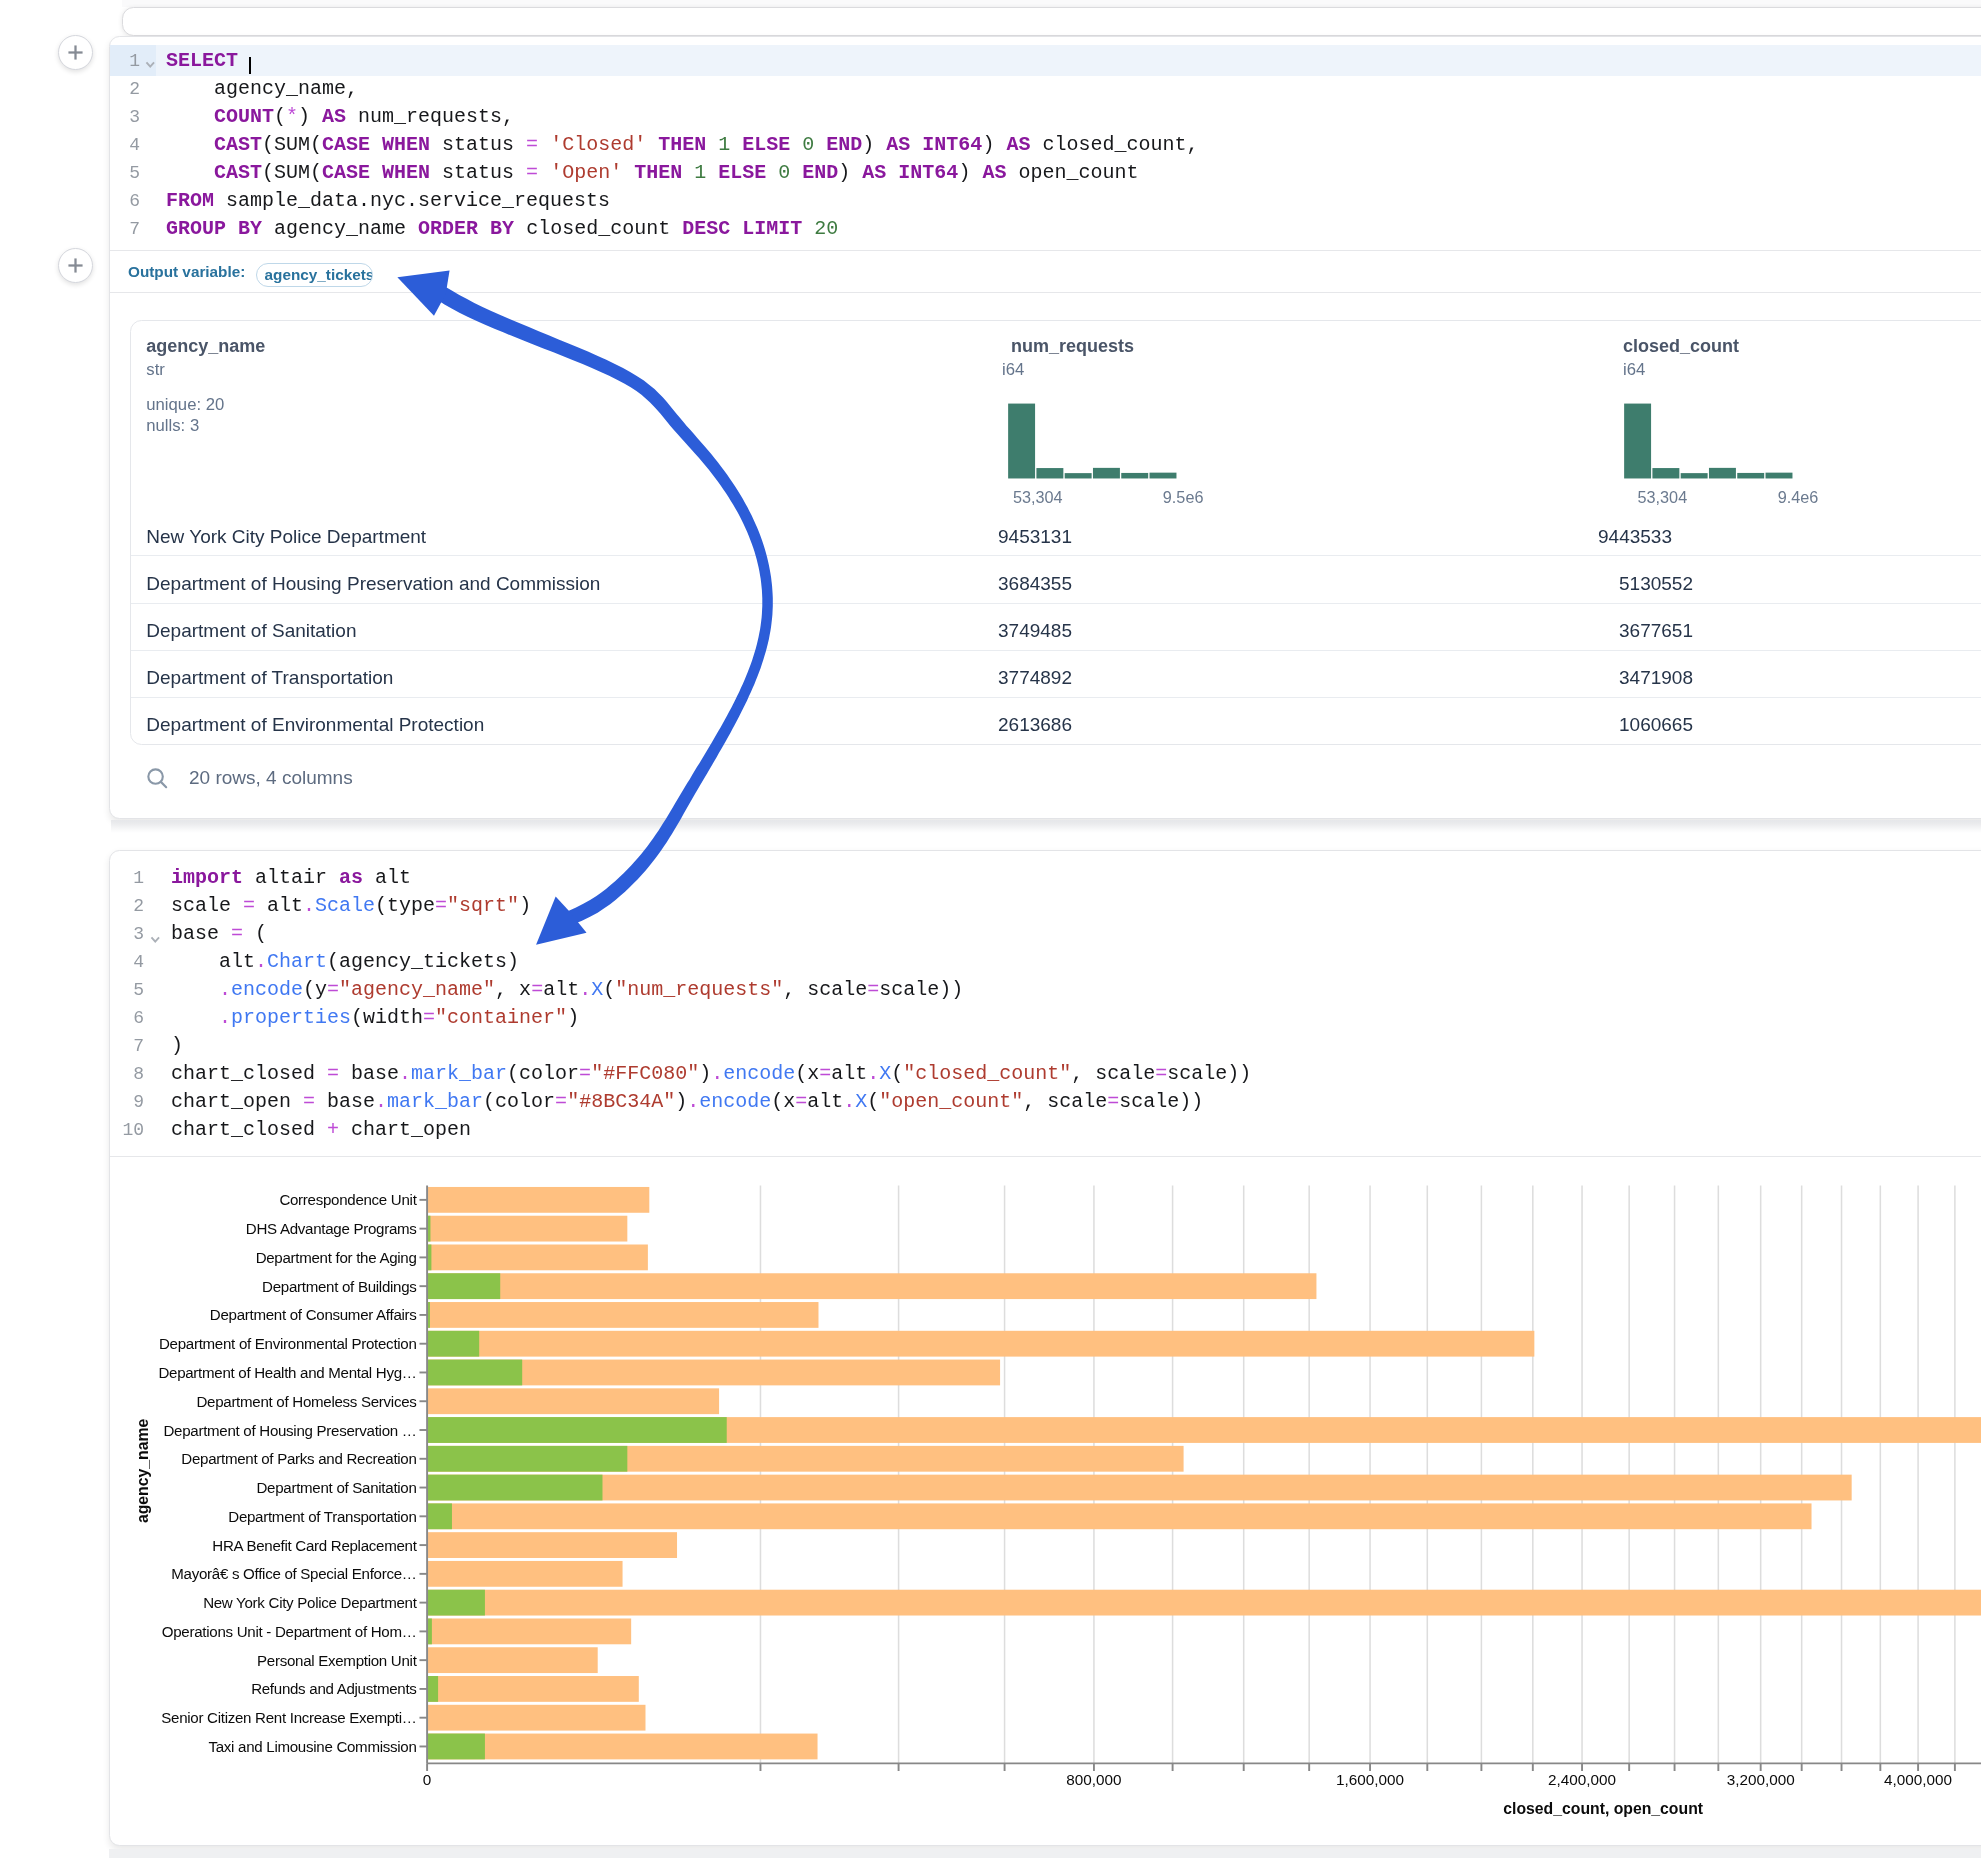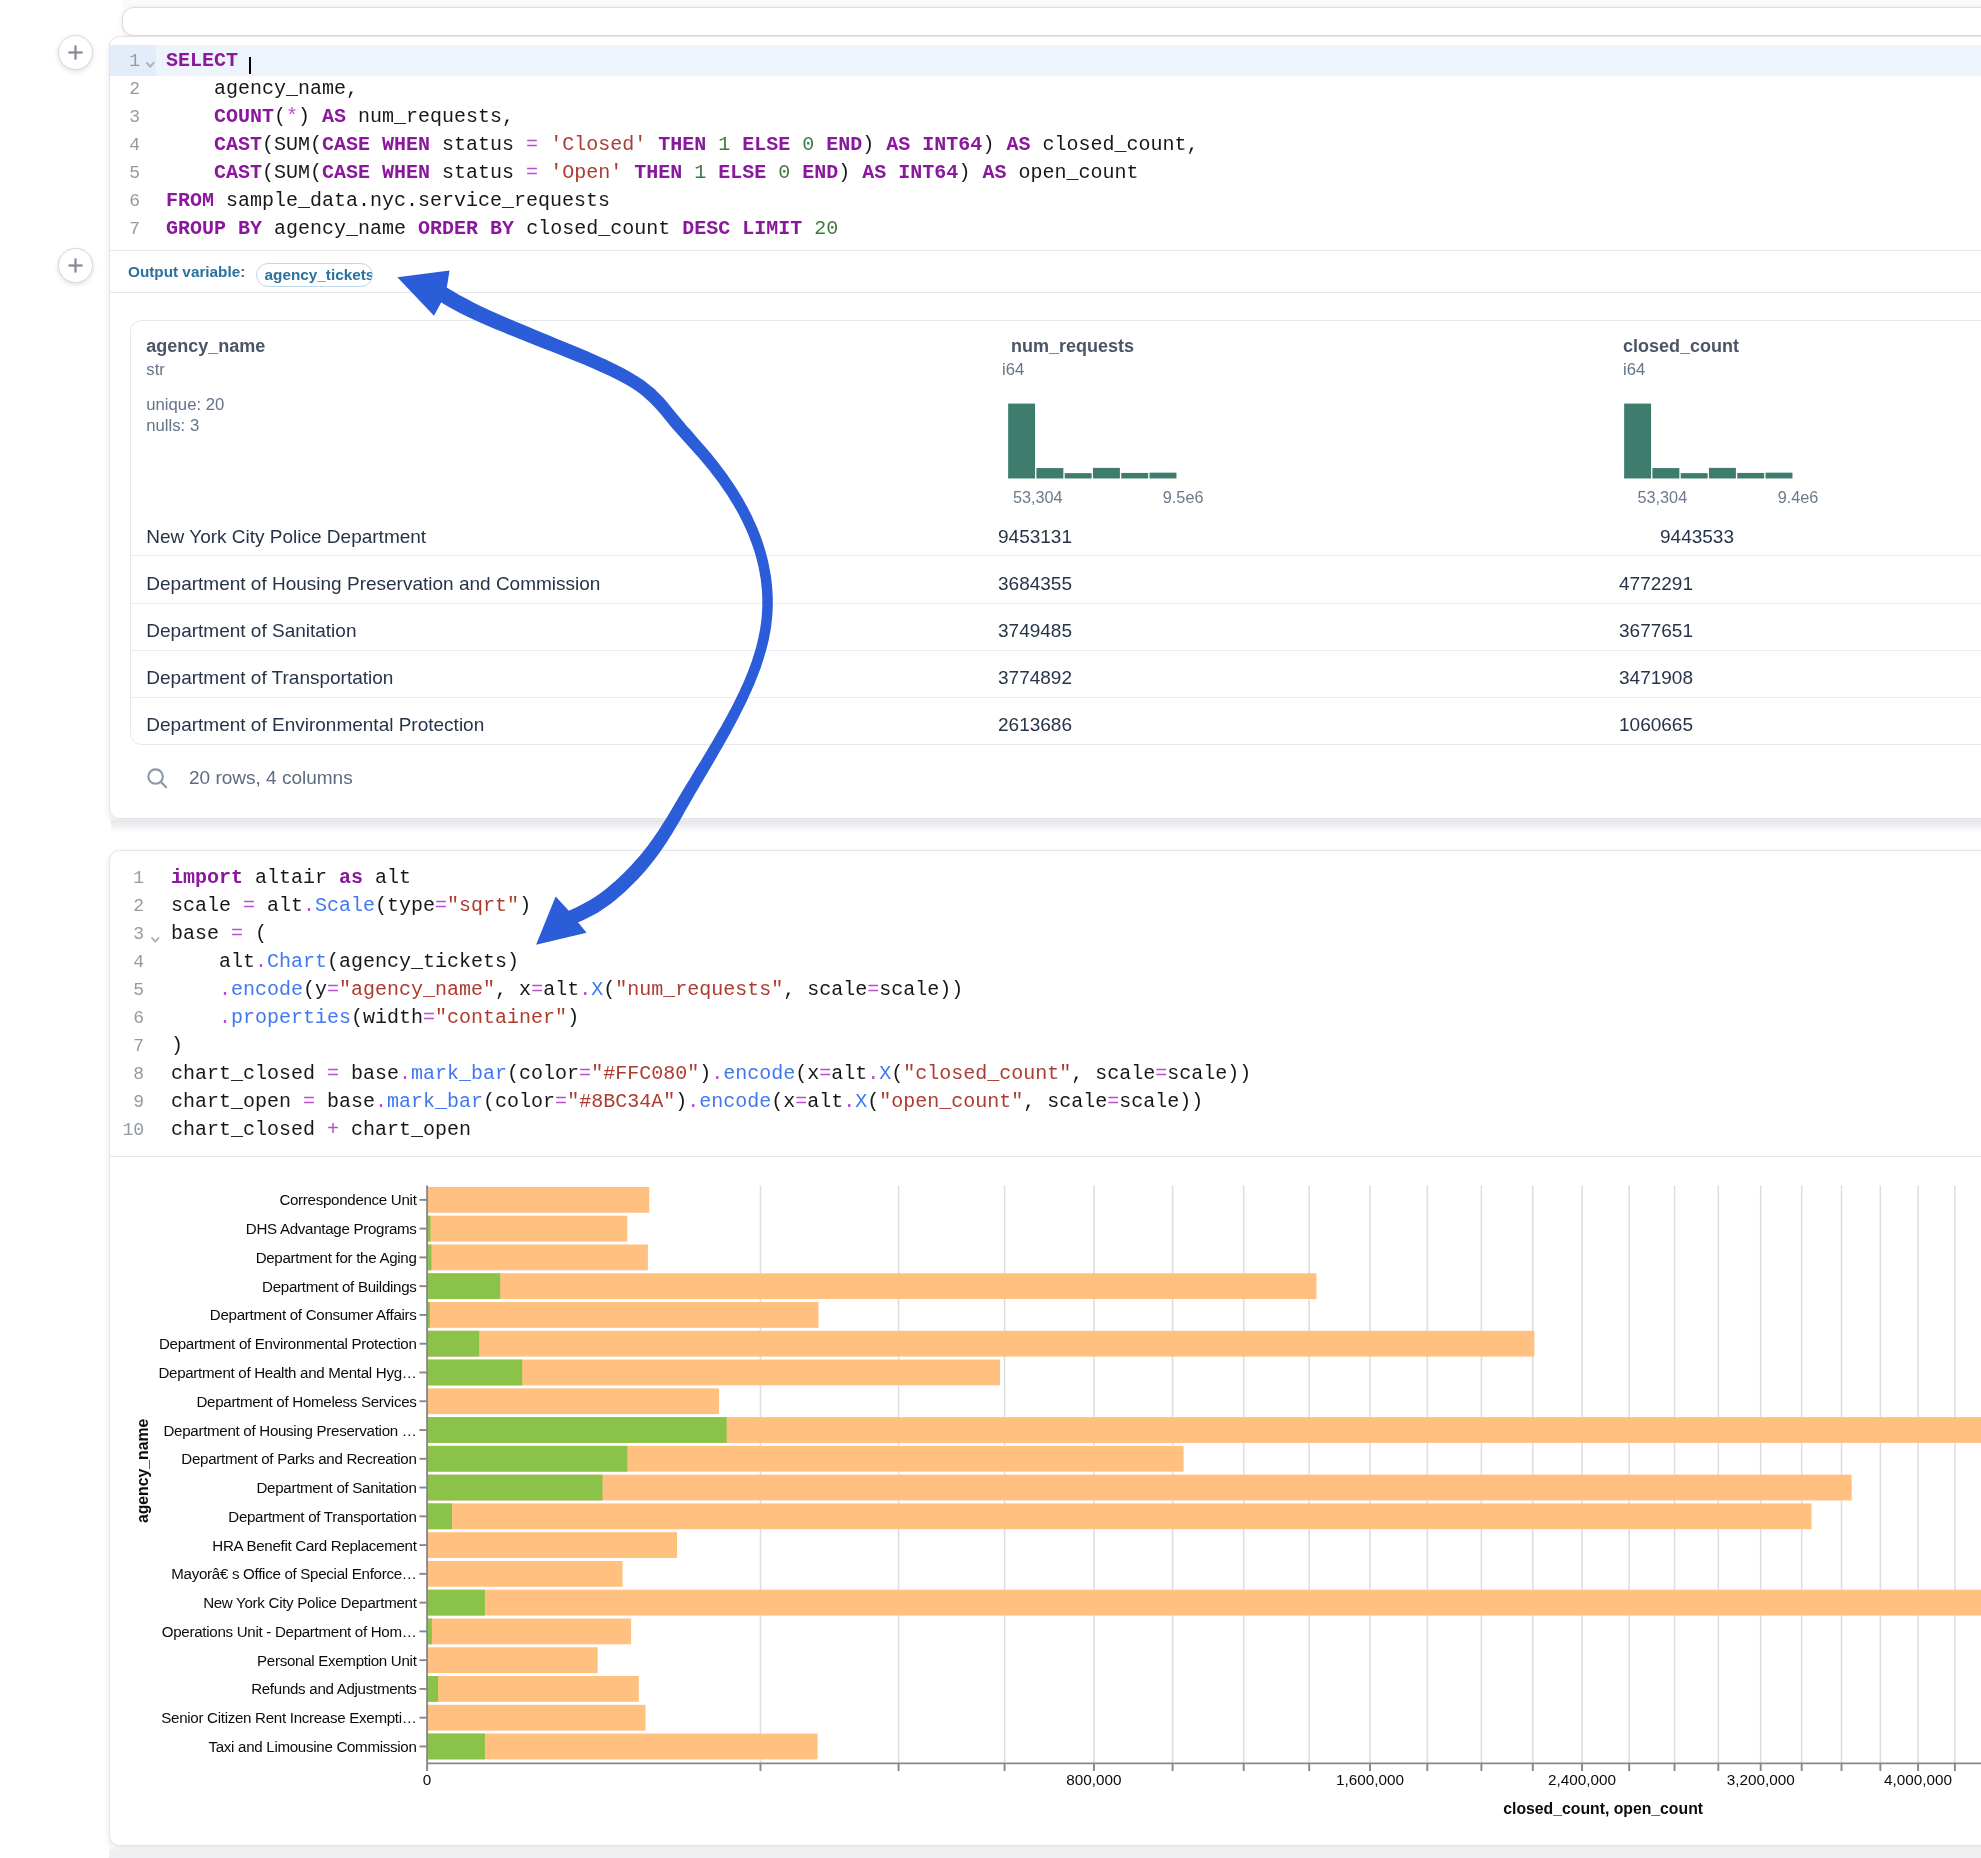--- a/index.html
+++ b/index.html
@@ -79,24 +79,24 @@
         <rect x="29.6" y="68.1" width="28.2" height="10.9" fill="#3E7D6D"></rect>
         <rect x="59.2" y="73.4" width="28.2" height="5.6" fill="#3E7D6D"></rect>
         <rect x="88.8" y="67.9" width="28.2" height="11.1" fill="#3E7D6D"></rect>
         <rect x="118.4" y="73.2" width="28.2" height="5.8" fill="#3E7D6D"></rect>
         <rect x="148.0" y="72.9" width="28.2" height="6.1" fill="#3E7D6D"></rect>
         <text x="40" y="104.5" text-anchor="middle" font-size="17" fill="#6B7A8F">53,304</text>
         <text x="182" y="104.5" text-anchor="middle" font-size="17" fill="#6B7A8F">9.4e6</text>
       </svg>
       <div class="cell1t" style="left:15.3px;top:205px">New York City Police Department</div>
       <div class="cell1t" style="left:867px;top:205px">9453131</div>
-      <div class="cell1t" style="left:1529px;top:205px">9443533</div>
+      <div class="cell1t" style="left:1467px;top:205px">9443533</div>
       <div class="cell1t" style="left:15.3px;top:252px">Department of Housing Preservation and Commission</div>
       <div class="cell1t" style="left:867px;top:252px">3684355</div>
-      <div class="cell1t" style="left:1488px;top:252px">4772291</div>
+      <div class="cell1t" style="left:1488px;top:252px">5130552</div>
       <div class="cell1t" style="left:15.3px;top:299px">Department of Sanitation</div>
       <div class="cell1t" style="left:867px;top:299px">3749485</div>
       <div class="cell1t" style="left:1488px;top:299px">3677651</div>
       <div class="cell1t" style="left:15.3px;top:346px">Department of Transportation</div>
       <div class="cell1t" style="left:867px;top:346px">3774892</div>
       <div class="cell1t" style="left:1488px;top:346px">3471908</div>
       <div class="cell1t" style="left:15.3px;top:393px">Department of Environmental Protection</div>
       <div class="cell1t" style="left:867px;top:393px">2613686</div>
       <div class="cell1t" style="left:1488px;top:393px">1060665</div>
       <div style="position:absolute;left:0;right:0;top:234px;height:1px;background:#E9ECF0"></div>

